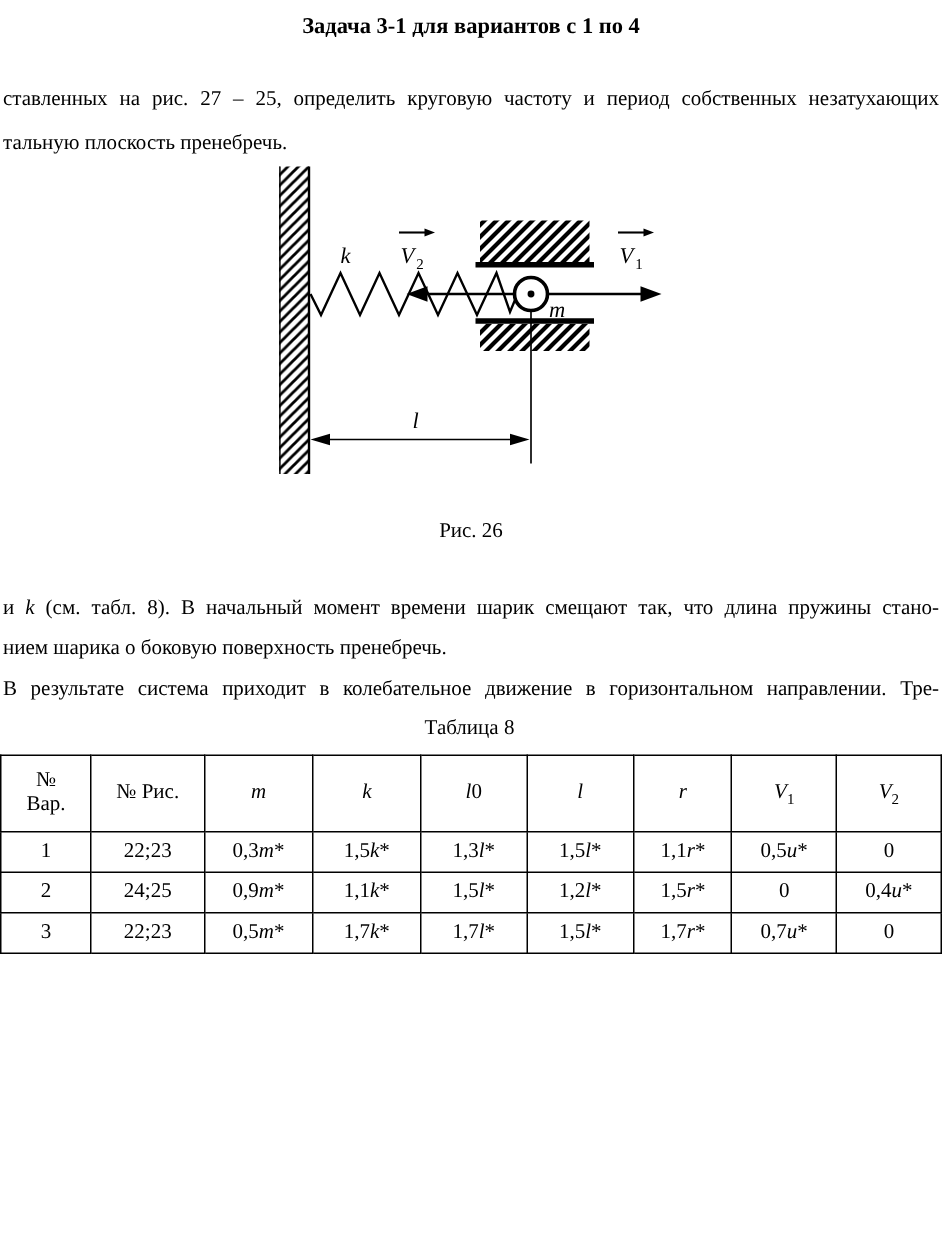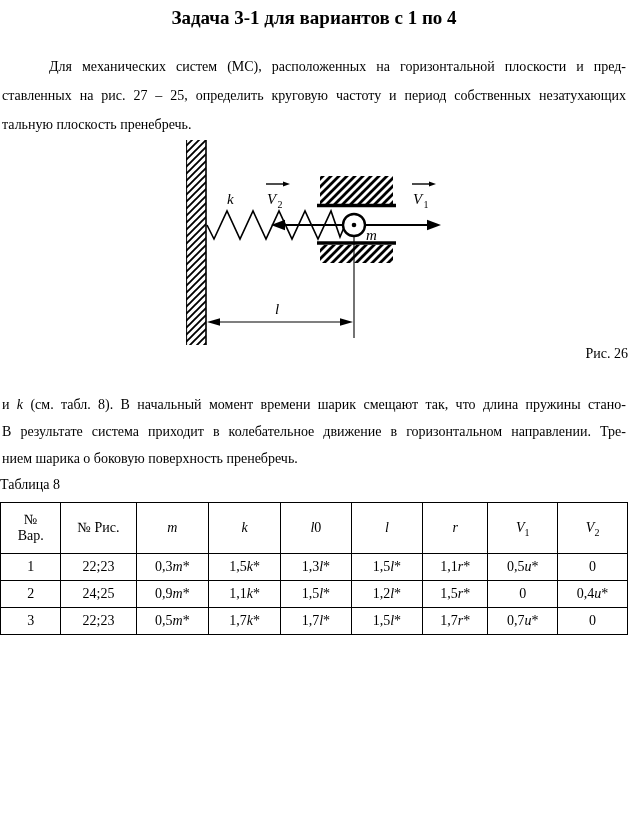--- a/index.html
+++ b/index.html
@@ -4,54 +4,53 @@
 <style>
   html, body { margin:0; padding:0; }
   body {
     width:628px; height:826px; overflow:hidden;
     background:#ffffff; color:#000000;
     font-family:"Liberation Serif","DejaVu Serif",serif;
     font-size:14px;
   }
   .title {
     margin-top:8px; text-align:center;
-    font-weight:bold; font-size:19px; line-height:20px;
+    font-weight:bold; font-size:15px; line-height:20px;
   }
   .para { margin:0 2px; }
   .p1 { margin-top:24px; }
   .p2 { margin-top:28px; }
   .line { line-height:29px; text-align:justify; white-space:normal; }
   .p2 .line { line-height:27px; }
   .fill { text-align-last:justify; }
   .last { text-align-last:left; }
   .indent { text-indent:47px; }
   .figure-wrap { height:206px; }
-  .caption { text-align:right; line-height:18px; }
-  .table-label { margin-top:4px; text-align:left; padding-right:2px; line-height:18px; }
+  .caption { margin-top:30px; text-align:center; line-height:18px; }
+  .table-label { margin-top:4px; text-align:center; padding-right:2px; line-height:18px; }
   table.data {
     border-collapse:collapse; width:100%;
     margin-top:8px; table-layout:fixed;
   }
   table.data th, table.data td {
     border:1px solid #000; text-align:center; vertical-align:middle;
     font-weight:normal; padding:0; font-size:14px;
   }
   table.data th { height:50px; }
   table.data td { height:26px; }
   sub { font-size:10px; line-height:0; }
   i { font-style:italic; }
   svg text { font-family:"Liberation Serif","DejaVu Serif",serif; }
 </style>
 </head>
 <body>
 
 <div class="title">Задача 3-1 для вариантов с 1 по 4</div>
 
 <div class="para p1">
-  <div class="line fill indent">Для механических систем (МС), расположенных на горизонтальной плоскости и пред-</div>
   <div class="line fill">ставленных на рис. 27 – 25, определить круговую частоту и период собственных незатухающих</div>
   <div class="line last">тальную плоскость пренебречь.</div>
 </div>
 
 <div class="figure-wrap">
   <svg width="628" height="206" viewBox="0 192 628 206">
     <defs>
       <pattern id="hatchWall" patternUnits="userSpaceOnUse" width="7" height="7">
         <path d="M0 7 L7 0 M-1.75 1.75 L1.75 -1.75 M5.25 8.75 L8.75 5.25" stroke="#000" stroke-width="1.9" fill="none"></path>
       </pattern>
@@ -99,22 +98,22 @@
     <polygon points="436,237 429,234.4 429,239.6" fill="#000"></polygon>
     <text x="413" y="257" font-size="15" font-style="italic">V</text>
     <text x="423.5" y="261" font-size="10">1</text>
   </svg>
 </div>
 
 <div class="caption">Рис. 26</div>
 
 <div class="para p2">
   <div class="line fill">и <i>k</i> (см. табл. 8). В начальный момент времени шарик смещают так, что длина пружины стано-</div>
+  <div class="line last">нием шарика о боковую поверхность пренебречь.</div>
   <div class="line fill">В результате система приходит в колебательное движение в горизонтальном направлении. Тре-</div>
-  <div class="line last">нием шарика о боковую поверхность пренебречь.</div>
 </div>
 
 <div class="table-label">Таблица 8</div>
 
 <table class="data">
   <colgroup>
     <col style="width:9.6%">
       <col style="width:12%">
       <col style="width:11.5%">
     <col style="width:11.5%">

